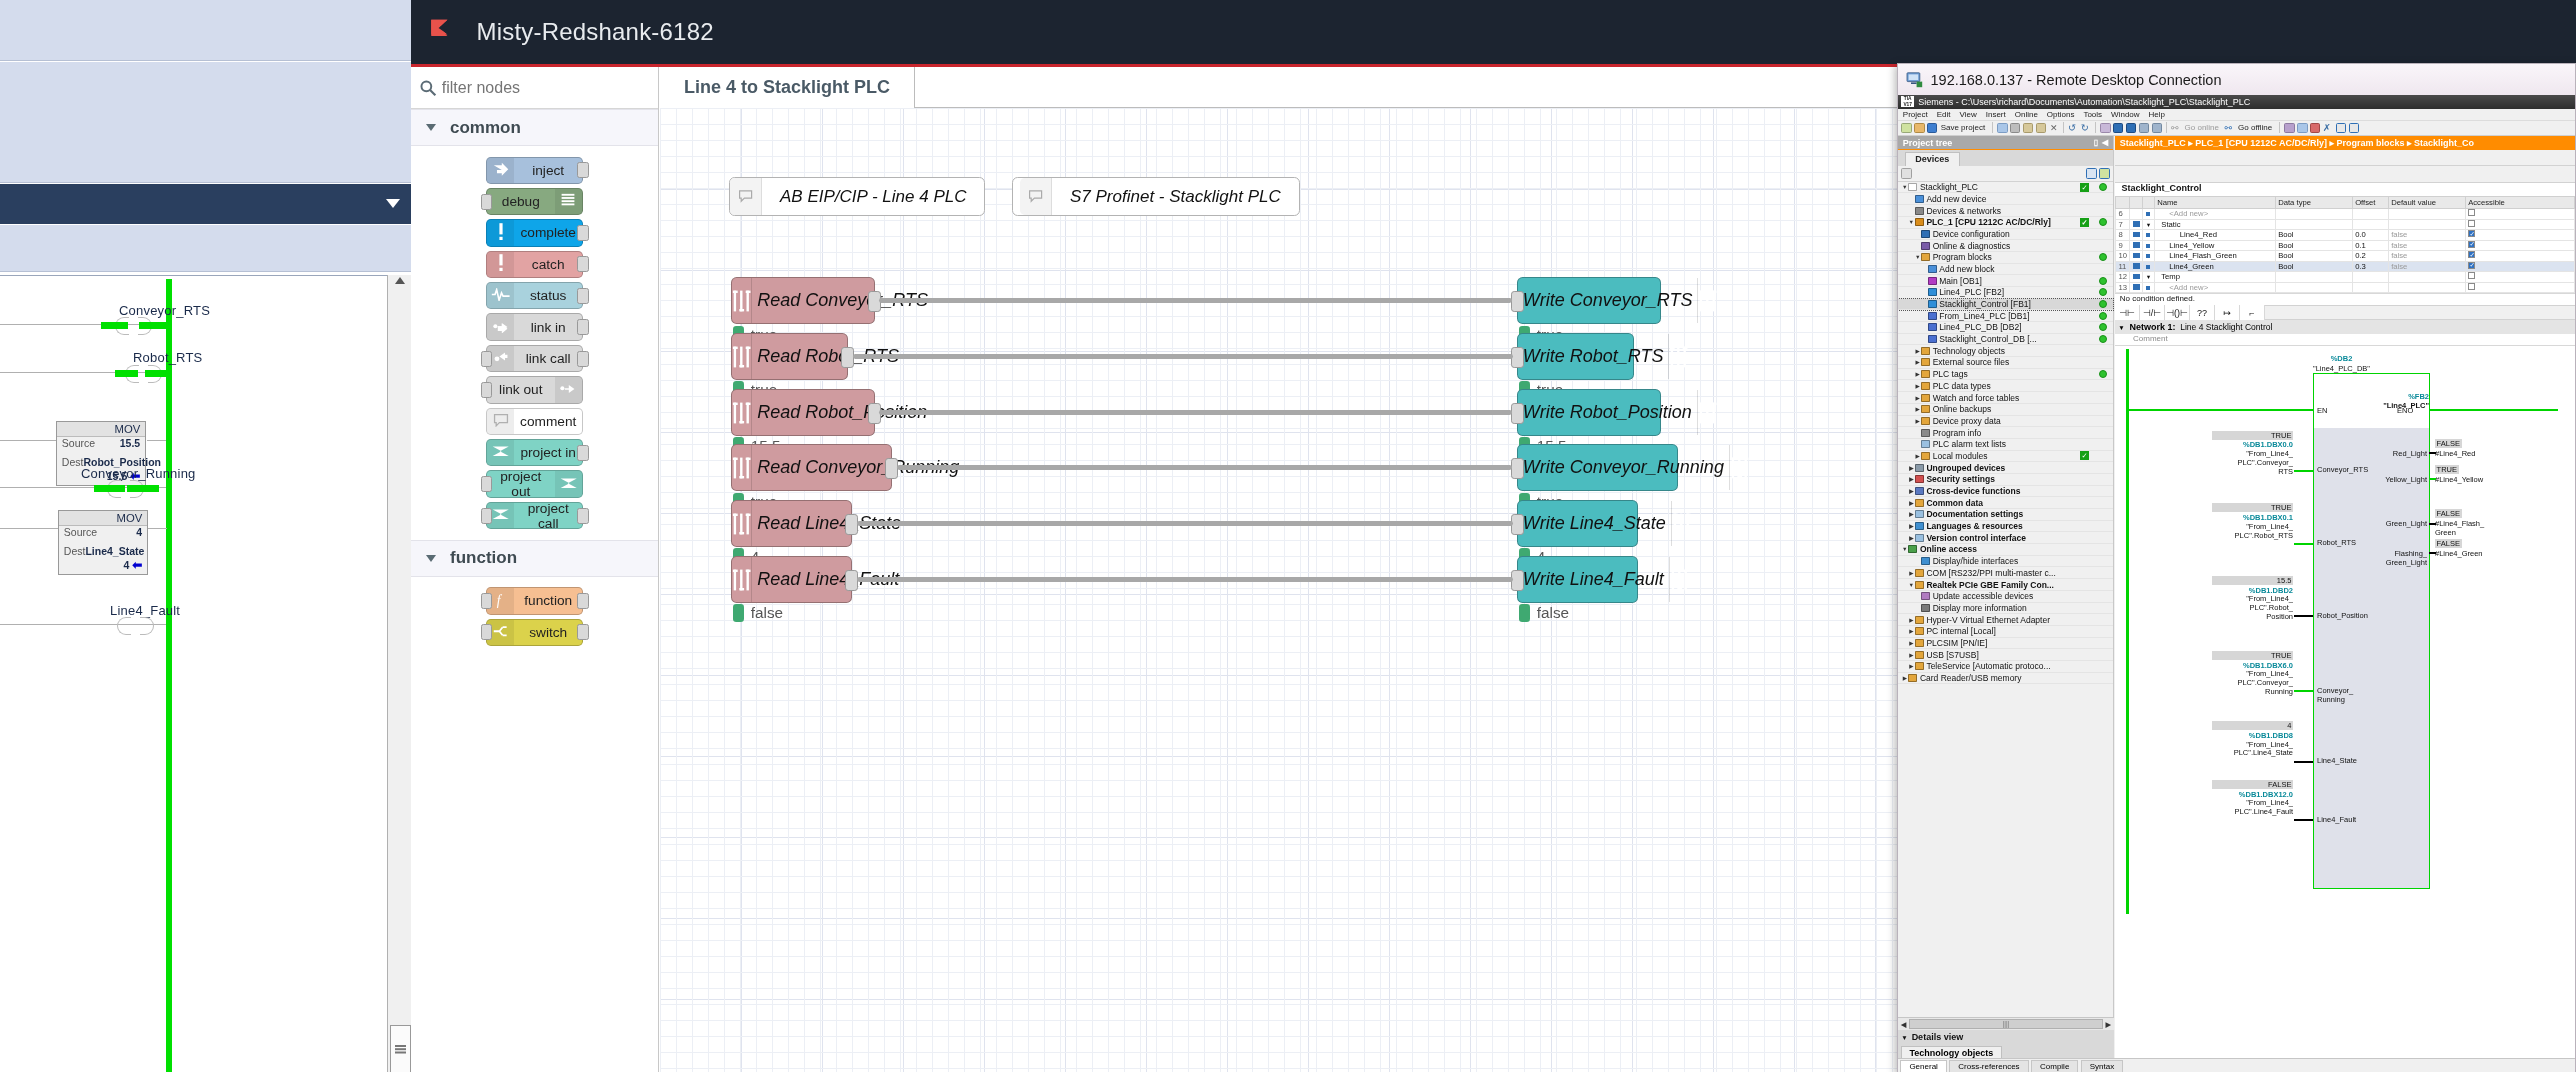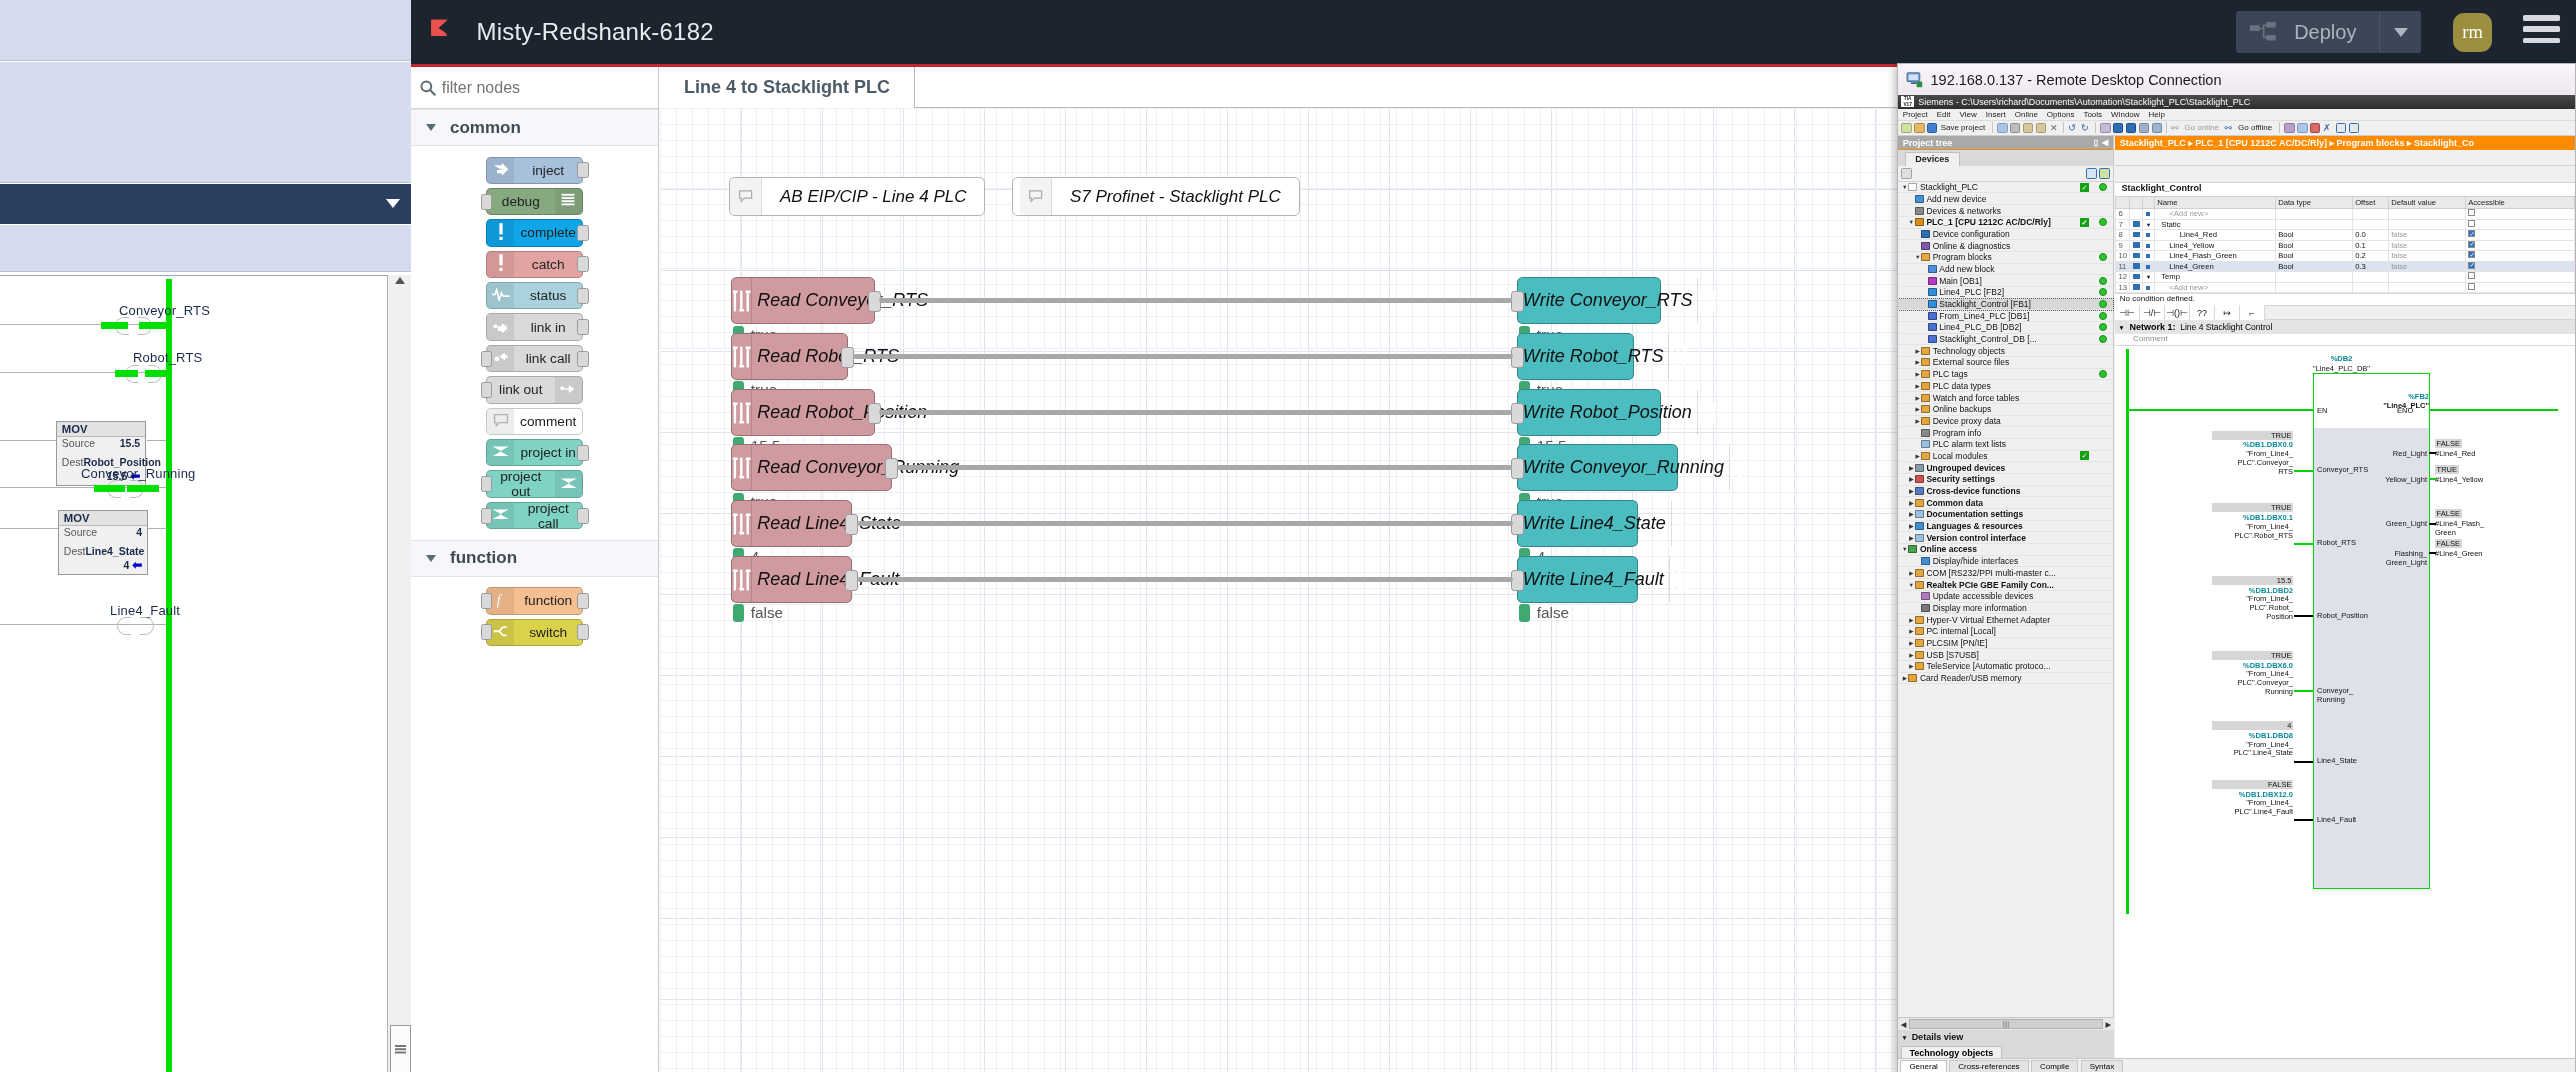--- a/index.html
+++ b/index.html
@@ -29,21 +29,21 @@
   .bgl-label { position:absolute; font-size:13px; color:#1a2a4a; font-family:"Liberation Sans", sans-serif;
       white-space:nowrap; letter-spacing:0.2px; }
   .bgl-coil { position:absolute; width:37px; height:16px; }
   .bgl-coil:before, .bgl-coil:after { content:""; position:absolute; top:0; width:13px; height:16px;
       border:1.6px solid #bbb; }
   .bgl-coil:before { left:0; border-right:none; border-radius:11.3px 0 0 11.3px; }
   .bgl-coil:after { right:0; border-left:none; border-radius:0 11.3px 11.3px 0; }
   .bgl-green { position:absolute; height:6.5px; background:#00e000; top:4.8px; }
   .bgl-mov { position:absolute; border:0.8px solid #999; background:#f0f0f0; width:90px; }
   .bgl-mov .hdr { background:#e2e2e2; border-bottom:0.8px solid #bbb; padding:0.8px 4.8px;
-      font-size:11.3px; font-weight:bold; color:#1a2a4a;}
+      font-size:11.3px; font-weight:normal; color:#1a2a4a;text-align:right;}
   .bgl-mov .row { display:flex; justify-content:space-between; padding:0.8px 4.8px; font-size:10.5px; color:#1a2a4a;}
   .bgl-mov .row .k { color:#555; }
   .bgl-mov .row .v { font-weight:bold; }
   .bgl-mov .tail { text-align:right; padding:0 4.8px 2.4px 4.8px; font-size:10.5px; font-weight:bold; color:#1a2a4a;}
   .bgl-arrow { color:#0000d0; font-size:12px; }
   #bgl-scroll { position:absolute; right:0; top:275px; width:24px; height:798px;
       background:#f0f0f0; border-left:0.8px solid #b0b0b0; }
   #bgl-scroll .up { position:absolute; top:2.4px; left:6.5px; width:0;height:0;
       border-left:5.6px solid transparent;border-right:5.6px solid transparent;border-bottom:7.3px solid #555; }
   #bgl-scroll .thumb { position:absolute; left:1.6px; top:750px; width:21px; height:48px;
@@ -330,43 +330,20 @@
 
   <div id="nr-header">
     <div id="nr-logo">
       <svg width="34" height="34" viewBox="0 0 42 42">
         <path d="M4 6 h20 a2 2 0 0 1 0 0 l-10 9 l10 9 h-20 z" fill="#e8524b"></path>
         <path d="M4 6 h20 l-11 10 l11 10 h-20 z" fill="#e8524b"></path>
         <path d="M13 16 l12 -8 v5 l-7 3 l7 3 v5 z" fill="#1c2430"></path>
       </svg>
     </div>
     <div id="nr-title">Misty-Redshank-6182</div>
-    <div id="nr-right">
-      <div id="deploy-btn">
-        <div class="dicon">
-          <svg width="31" height="21" viewBox="0 0 38 26">
-            <rect x="1" y="4" width="12" height="7" rx="1" fill="#8d97a3"></rect>
-            <rect x="21" y="0" width="12" height="7" rx="1" fill="#8d97a3"></rect>
-            <rect x="21" y="16" width="12" height="7" rx="1" fill="#8d97a3"></rect>
-            <path d="M13 8 h5 v-4 h4" stroke="#8d97a3" stroke-width="2" fill="none"></path>
-            <path d="M18 8 v11 h4" stroke="#8d97a3" stroke-width="2" fill="none"></path>
-          </svg>
-        </div>
-        <div class="dlabel">Deploy</div>
-      </div>
-      <div id="deploy-caret">
-          <i></i>
-        </div>
-      <div id="user-avatar">rm</div>
-      <div id="hamburger">
-          <i></i>
-          <i></i>
-          <i></i>
-        </div>
-    </div>
   </div>
 
   <div id="nr-palette">
     <div id="pal-search">
       <div class="mag">
         <svg width="18" height="18" viewBox="0 0 22 22">
             <circle cx="9" cy="9" r="6" stroke="#5b6b75" stroke-width="2.4" fill="none"></circle>
             <line x1="13.5" y1="13.5" x2="20" y2="20" stroke="#5b6b75" stroke-width="2.6"></line>
           </svg>
       </div>

